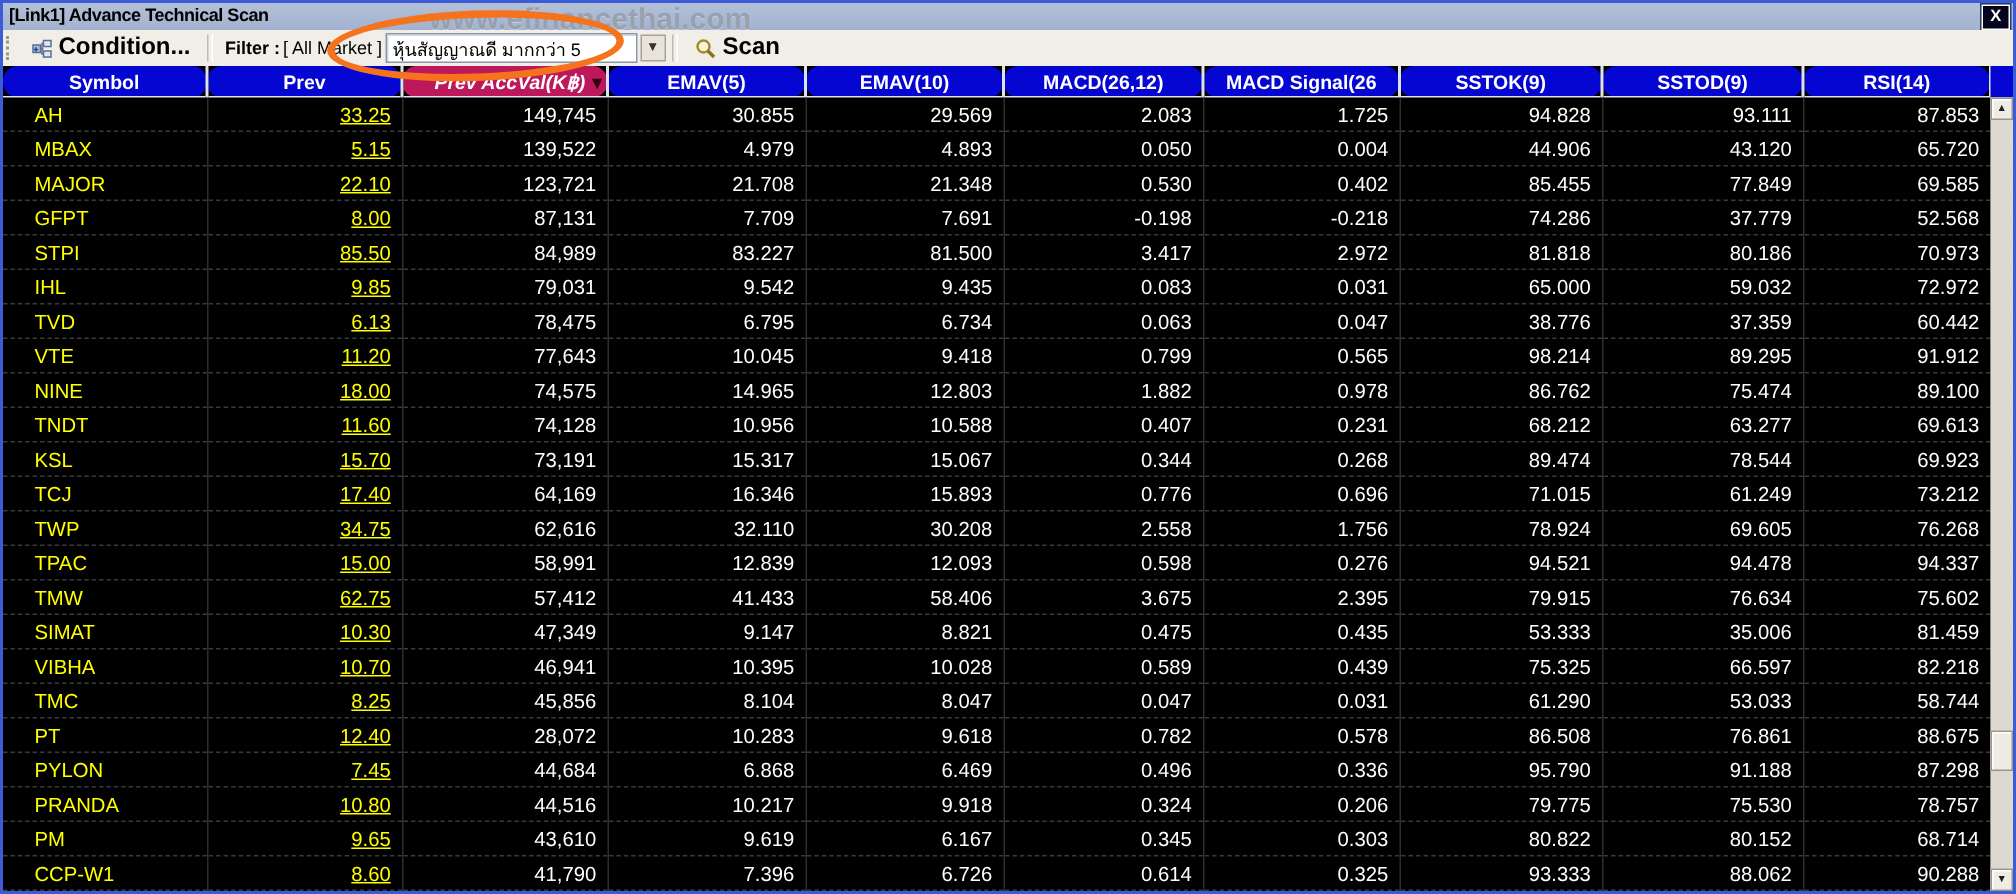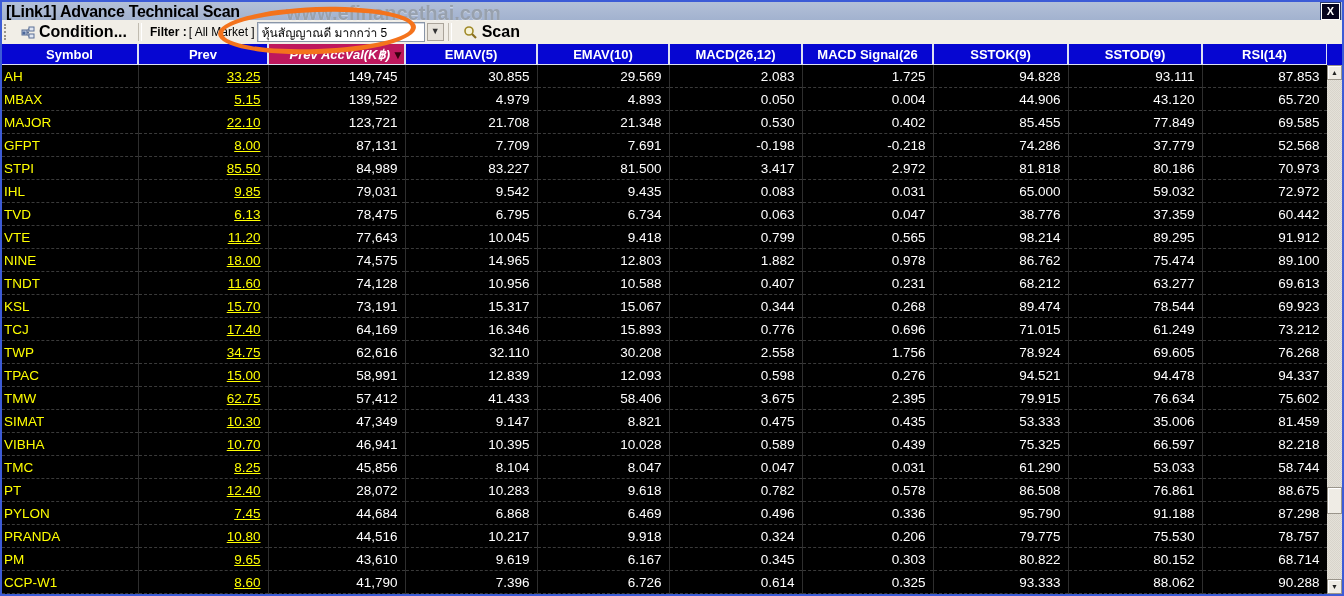--- a/index.html
+++ b/index.html
@@ -1,21 +1,21 @@
 <!DOCTYPE html>
 <html><head>
 <meta charset="utf-8">
 <style>
   html,body{margin:0;padding:0;background:#888;font-family:"Liberation Sans",sans-serif;}
   .window{position:relative;width:1344px;height:596px;box-sizing:border-box;
     border:2px solid #3c5bd6;background:#000;overflow:hidden;}
   
   .titlebar{position:absolute;left:0;top:0;right:0;height:18px;
     background:linear-gradient(#b3c0d8,#a2b2cf);border-bottom:1px solid #7d8eb0;}
-  .title-text{position:absolute;left:4px;top:1px;font-size:16px;font-weight:bold;color:#000;
+  .title-text{position:absolute;left:4px;top:1px;font-size:12px;font-weight:bold;color:#000;
     letter-spacing:-0.3px;}
   .close-btn{position:absolute;right:2px;top:1px;width:17px;height:15px;background:#05051e;
     color:#fff;font-size:11px;font-weight:bold;text-align:center;line-height:14px;
     border:1px solid #fff;box-shadow:0 0 0 1px #2a3c6e;cursor:default;}
   
   .watermark{position:absolute;left:284px;top:0px;font-size:20px;font-weight:bold;
     color:rgba(150,158,170,0.95);text-shadow:0 1px 0 rgba(255,255,255,0.35);
     z-index:4;pointer-events:none;white-space:nowrap;}
   .annotation{position:absolute;left:216px;top:5px;width:188px;height:37px;
     border:5px solid #f4731c;border-radius:50%;z-index:6;pointer-events:none;
@@ -35,27 +35,27 @@
   .combo-arrow{width:15px;height:16px;margin-left:2px;background:#e8e4dc;border:1px solid #aaa49a;
     font-size:9px;line-height:14px;text-align:center;color:#333;}
   
   .main{position:absolute;left:0;top:42px;right:0;bottom:0;background:#000;}
   table{border-collapse:collapse;table-layout:fixed;width:1325px;}
   .col-symbol{width:136px}.col-prev{width:130px}.col-accval{width:137px}
   .col-emav5{width:132px}.col-emav10{width:132px}.col-macd{width:133px}
   .col-macdsig{width:131px}.col-sstok{width:135px}.col-sstod{width:134px}.col-rsi{width:125px}
   thead th{height:20px;background:#0606d2;color:#fff;font-size:13px;font-weight:bold;
     border-right:2px solid #dde1f2;border-bottom:1px solid #dde1f2;text-align:center;
-    padding:0;white-space:nowrap;overflow:hidden;cursor:default;}
+    padding:0;white-space:nowrap;overflow:hidden;cursor:default;border-radius:10px;}
   thead th.sorted{background:#be185d;font-style:italic;text-align:right;}
   .sort-arrow{color:#35000d;margin-left:2px;font-style:normal;font-size:12px;}
   tbody td{height:22px;font-size:13.5px;padding:0 7px;text-align:right;color:#fff;
     border-right:1px solid #2e2e2e;border-bottom:1px dashed #3a3a3a;
     white-space:nowrap;overflow:hidden;}
-  tbody td.cell-symbol{text-align:left;color:#ffff00;padding-left:2px;}
+  tbody td.cell-symbol{text-align:left;color:#ffff00;padding-left:21px;}
   tbody td.cell-prev{color:#ffff00;text-decoration:underline;cursor:pointer;}
   
   .header-cap{position:absolute;top:0;right:0;width:15px;height:21px;background:#0606d2;}
   .scrollbar{position:absolute;top:21px;right:0;bottom:0;width:15px;
     background:#d8d4cb;background-image:linear-gradient(45deg,#e4e1d9 25%,transparent 25%,transparent 75%,#e4e1d9 75%),linear-gradient(45deg,#e4e1d9 25%,transparent 25%,transparent 75%,#e4e1d9 75%);
     background-size:2px 2px;background-position:0 0,1px 1px;}
   .sb-btn{position:absolute;left:0;width:15px;height:15px;background:#efece5;
     border:1px solid #9a958b;box-shadow:inset 1px 1px 0 #fff;box-sizing:border-box;
     font-size:7px;line-height:13px;text-align:center;color:#222;}
   .sb-up{top:0;} .sb-down{bottom:0;}

